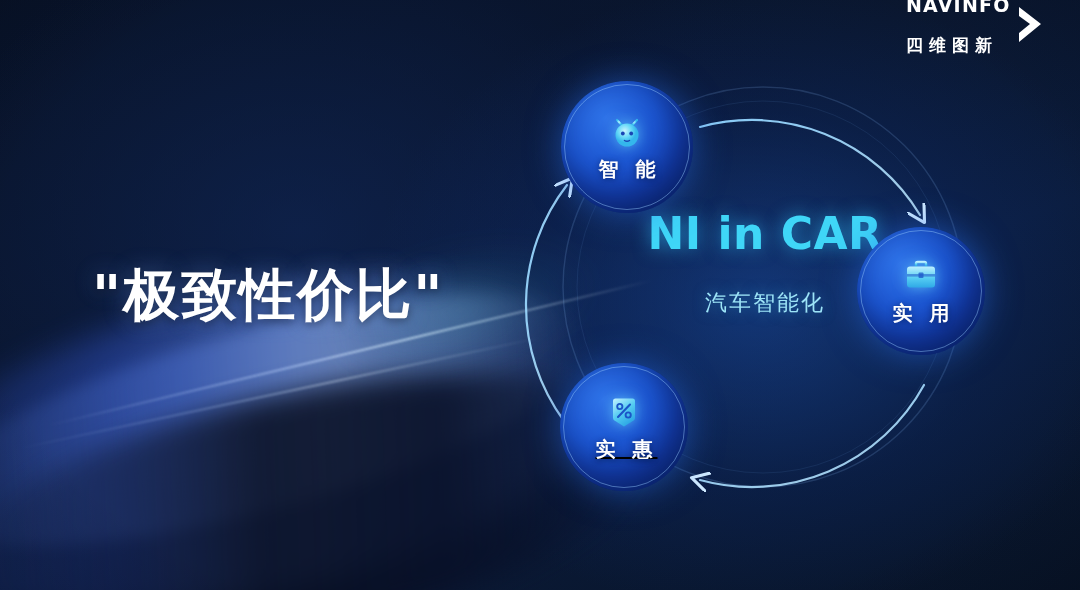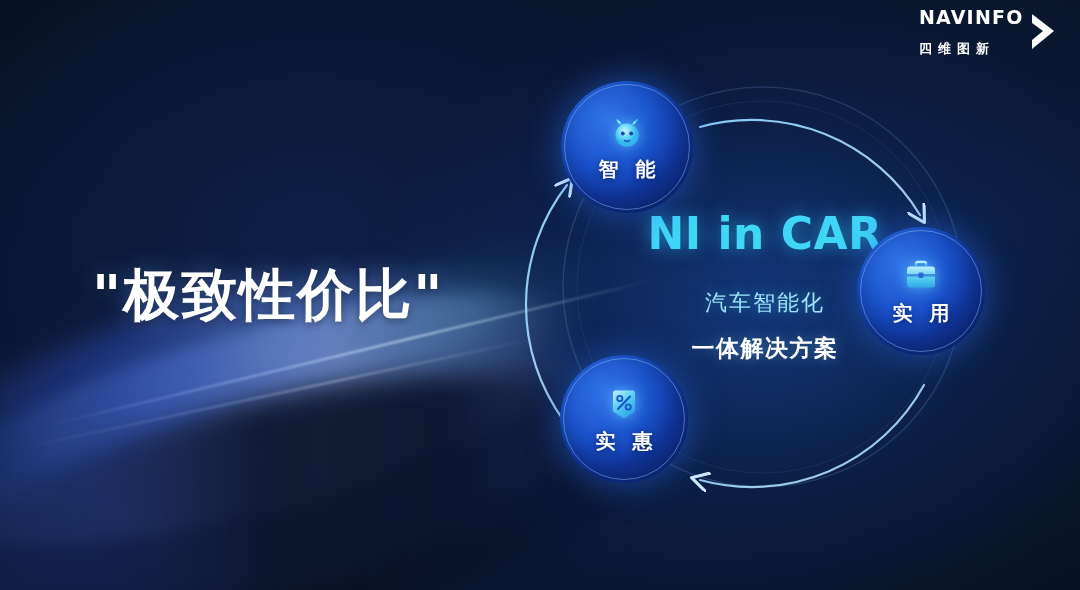--- a/index.html
+++ b/index.html
@@ -68,41 +68,41 @@
     transform: rotate(-14deg);
   }
   .vignette {
     position: absolute; inset: 0;
     background: radial-gradient(ellipse 1000px 640px at 50% 48%, rgba(0,0,0,0) 55%, rgba(2,5,14,0.55) 100%);
   }
 
   
   .logo {
     position: absolute;
-    right: 11px; top: 8px;
+    right: 24px; top: 8px;
     width: 150px; height: 46px;
     display: flex; flex-direction: column; align-items: flex-start;
-    justify-content: flex-start;
+    justify-content: flex-end;
   }
   .logo-row { display: flex; align-items: center; }
   .logo-en {
     color: #ffffff;
     font-size: 19px;
     font-weight: bold;
     letter-spacing: 1.2px;
     line-height: 1;
     font-family: "DejaVu Sans", "Liberation Sans", sans-serif;
   }
   .logo-cn {
     color: #ffffff;
-    font-size: 13px;
+    font-size: 17px;
     font-weight: bold;
     letter-spacing: 6px;
     line-height: 1;
-    margin-top: 15px;
+    margin-top: 22px;
     font-family: "DejaVu Sans", sans-serif;
   }
   .logo-mark {
     margin-left: 4px;
     width: 30px; height: 40px;
   }
 
   
   .headline {
     position: absolute;
@@ -143,23 +143,24 @@
     left: 41px; top: 26px;
     width: 132px; height: 132px;
     background: radial-gradient(circle at 34% 28%, #2f73e8 0%, #1c56d2 38%, #1540b4 62%, #0d2c86 100%);
   }
   .node-useful {
     left: 337px; top: 172px;
     width: 128px; height: 128px;
     background: radial-gradient(circle at 34% 28%, #2f73e8 0%, #1c56d2 38%, #1540b4 62%, #0d2c86 100%);
   }
   .node-value {
-    left: 40px; top: 300px;
+    left: 40px; top: 308px;
     width: 128px; height: 128px;
     background: radial-gradient(circle at 34% 28%, #2f73e8 0%, #1c56d2 38%, #1540b4 62%, #0d2c86 100%);
+    text-decoration: underline;
   }
   .node-icon {
     width: 40px; height: 40px;
     margin-bottom: 5px;
     display: flex; align-items: center; justify-content: center;
     filter: drop-shadow(0 0 7px rgba(110,225,255,0.65));
   }
   .node-label {
     color: #ffffff;
     font-size: 20px;
@@ -252,21 +253,20 @@
       <path d="M 180 72 A 196 196 0 0 1 400 160" fill="none" stroke="url(#arcGrad)" stroke-width="2.2" stroke-linecap="round" marker-end="url(#arrowHead)"></path>
 
       <path d="M 404 330 A 196 196 0 0 1 180 425" fill="none" stroke="url(#arcGrad)" stroke-width="2.2" stroke-linecap="round" marker-end="url(#arrowHead)"></path>
 
       <path d="M 44 366 A 196 196 0 0 1 47 130" fill="none" stroke="url(#arcGrad)" stroke-width="2.2" stroke-linecap="round" marker-end="url(#arrowHead)"></path>
     </svg>
 
     <div class="center-text">
       <div class="ct-title">NI in CAR</div>
       <div class="ct-sub">汽车智能化</div>
-      <div class="ct-sub2">一体解决方案</div>
     </div>
 
     <div class="node node-smart">
       <div class="node-inner-ring"></div>
       <div class="node-icon">
         <svg viewBox="0 0 40 40" width="40" height="40">
           <defs>
             <radialGradient id="iconGradA" cx="40%" cy="32%">
               <stop offset="0%" stop-color="#c9f4ff"></stop>
               <stop offset="60%" stop-color="#65d8f8"></stop>

